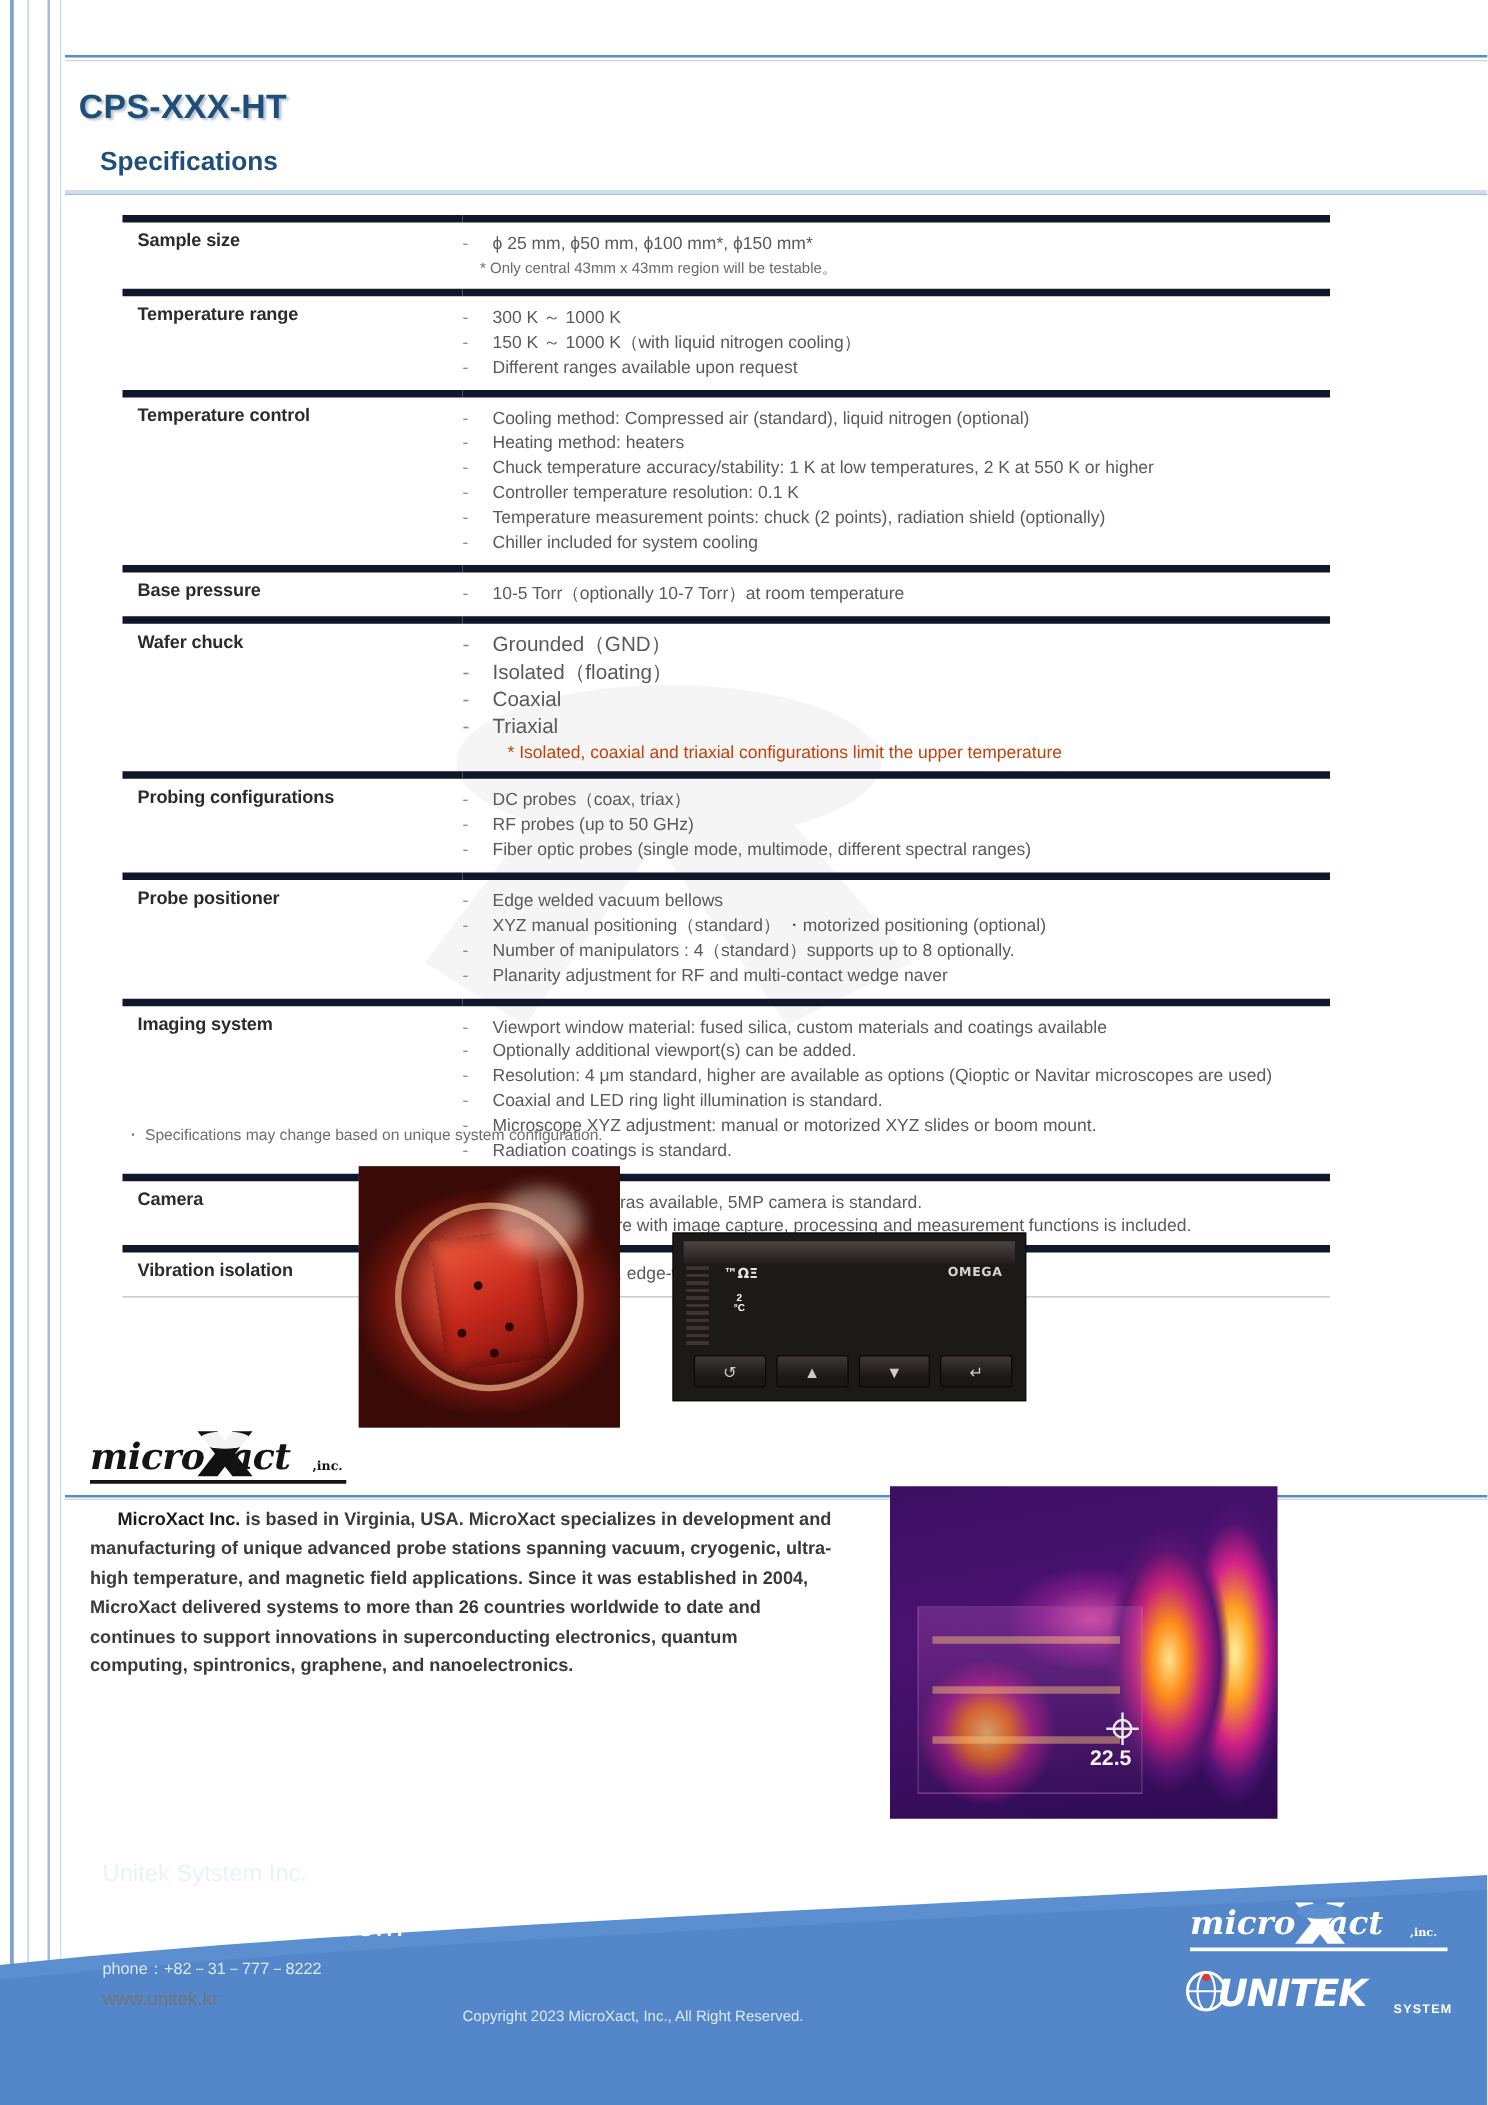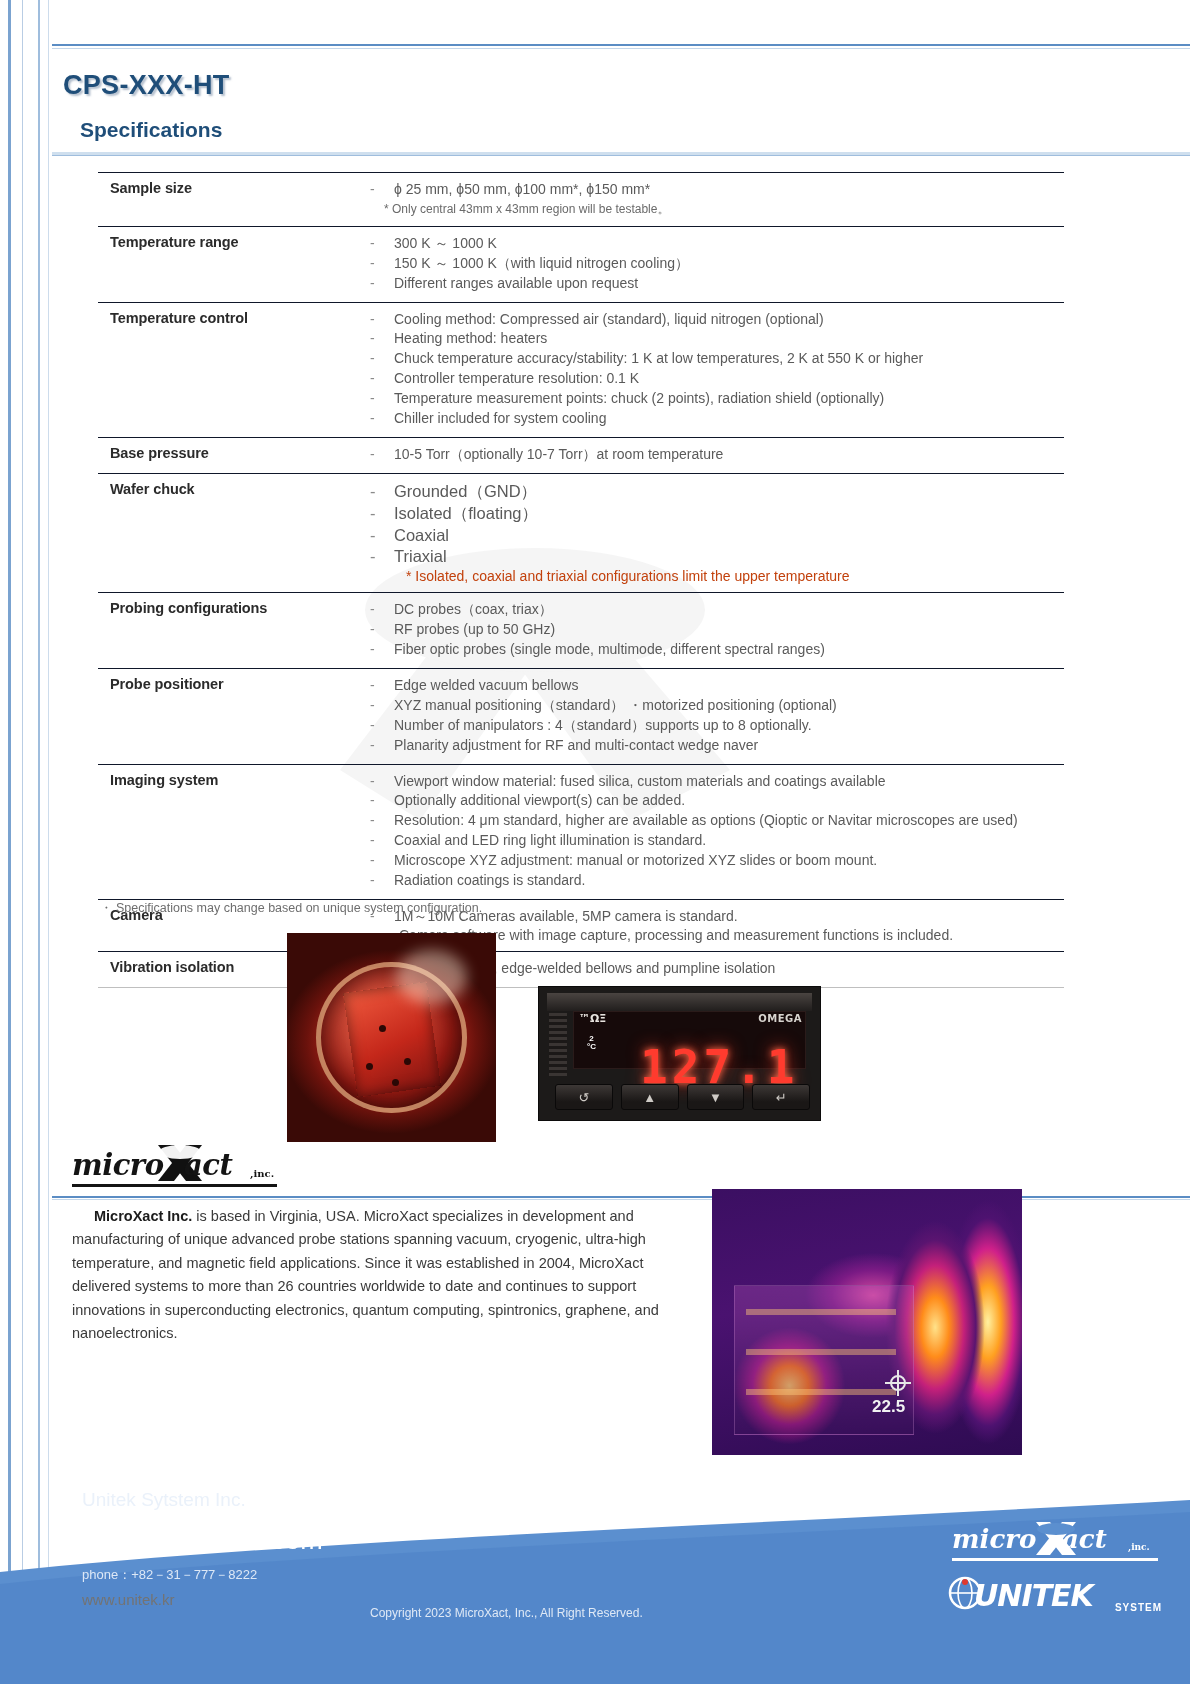--- a/index.html
+++ b/index.html
@@ -54,21 +54,21 @@
     width: 470px; height: 430px;
     opacity: .055; pointer-events: none;
   }
 
   
   .spec-table {
     position: absolute; left: 98px; top: 172px;
     width: 966px;
     border-collapse: collapse;
   }
-  .spec-table tr { border-top: 1px solid #0f172a; }
+  .spec-table tr { border-top: 6px solid #0f172a; }
   .spec-table tr:last-child { border-bottom: 1px solid #bfbfbf; }
   .spec-table td { vertical-align: top; padding: 7px 0 8px 0; }
   .sp-label {
     width: 272px; padding-left: 12px !important;
     font-size: 14.5px; font-weight: bold; color: #2b2b2b;
     letter-spacing: -.1px; white-space: nowrap;
   }
   .sp-val { font-size: 14px; color: #5a5a5a; }
   .sp-li { display: flex; align-items: flex-start; line-height: 1.42; }
   .sp-dash { width: 24px; flex: 0 0 24px; color: #8a8a8a; }
@@ -204,20 +204,21 @@
     position: absolute; left: 52px; right: 0; top: 1199px;
     height: 1px; background: #c4d7ea;
   }
 
   
   .about {
     position: absolute; left: 72px; top: 1205px;
     width: 600px;
     font-size: 14.5px; line-height: 1.62; color: #3a3a3a;
     text-indent: 22px;
+    font-weight: bold;
   }
   .about b { color: #1b1b1b; }
 
   
   .thermal {
     position: absolute; left: 712px; top: 1189px;
     width: 310px; height: 266px;
     background:
       radial-gradient(ellipse 16% 40% at 72% 52%, #ffe28a 0%, #ff8c1a 28%, #c4207a 58%, #5a1470 82%, transparent 100%),
       radial-gradient(ellipse 14% 46% at 89% 50%, #fff0a0 0%, #ffa020 30%, #d0208a 60%, #4e1270 85%, transparent 100%),
@@ -523,23 +524,20 @@
   <div class="wafer-glow"></div>
   <div class="wafer-dot" style="left:44%;top:44%"></div>
   <div class="wafer-dot" style="left:38%;top:62%"></div>
   <div class="wafer-dot" style="left:56%;top:60%"></div>
   <div class="wafer-dot" style="left:50%;top:70%"></div>
 </div>
 
 <div class="photo-controller">
   <div class="ctrl-bezel"></div>
   <div class="ctrl-side"></div>
-  <div class="ctrl-screen">
-    <div class="ctrl-digits">127.1</div>
-  </div>
   <div class="ctrl-omega-l">™ΩΞ</div>
   <div class="ctrl-omega-r">OMEGA</div>
   <div class="ctrl-unit">
     <div>2</div>
     <div>°C</div>
   </div>
   <div class="ctrl-btnrow">
     <div class="ctrl-btn">↺</div>
     <div class="ctrl-btn">▲</div>
     <div class="ctrl-btn">▼</div>

